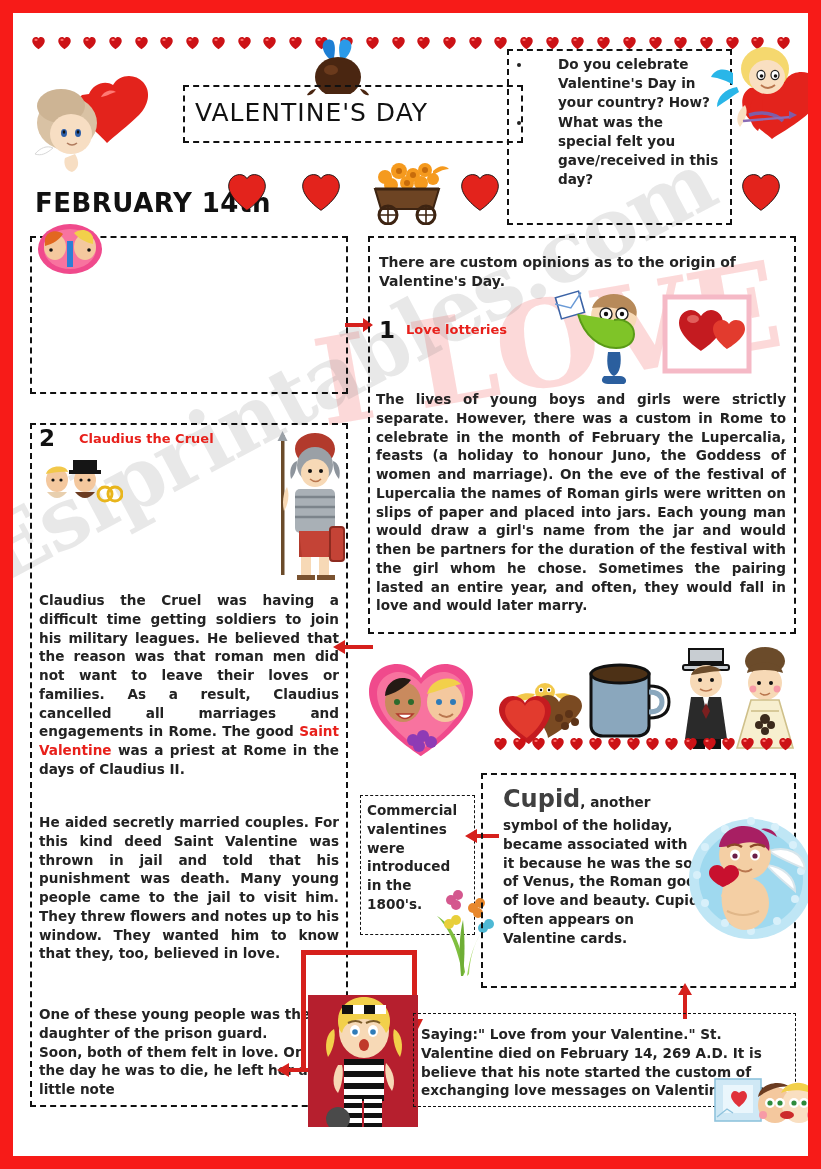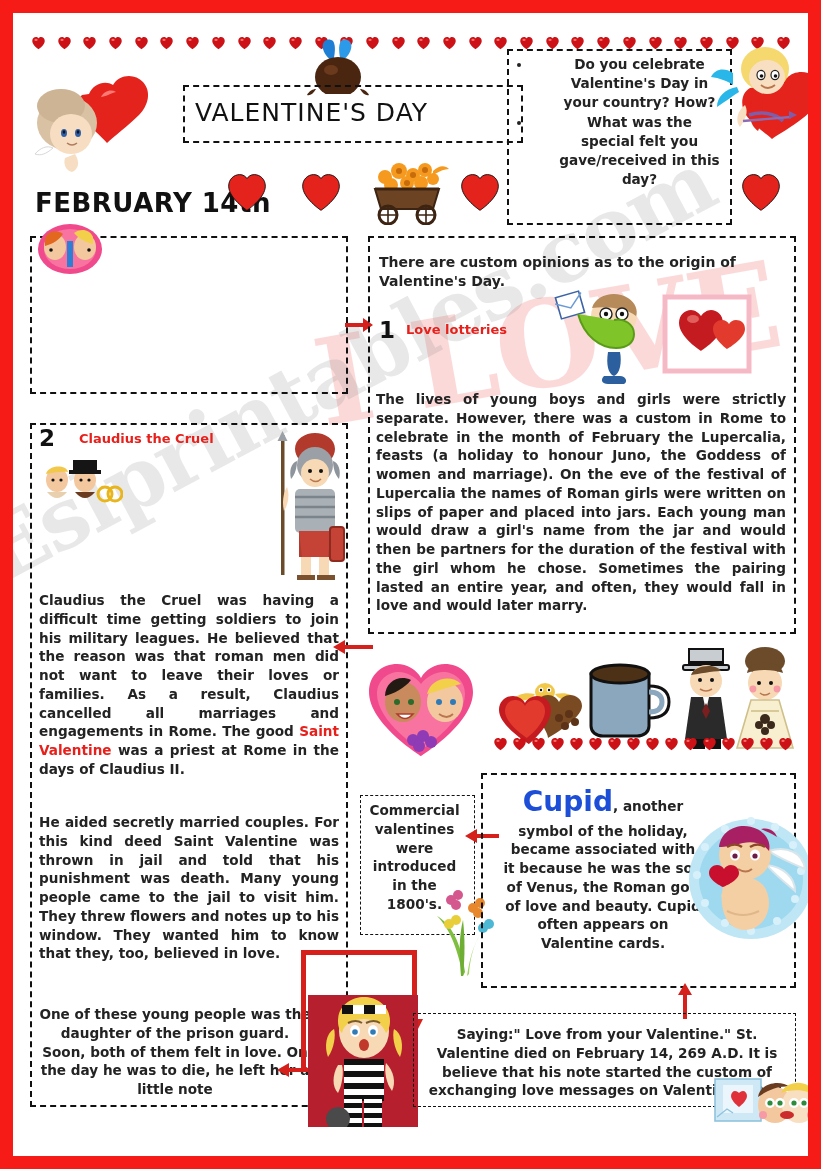--- a/index.html
+++ b/index.html
@@ -21,29 +21,29 @@
   .hrt{position:relative;display:inline-block;}
   .hrt svg{display:block;}
 
   
   .dbox{position:absolute;box-sizing:border-box;border:2px dashed #111;background:transparent;}
   .dbox.thin{border-width:1.6px;}
 
   
   .txt{font-family:"DejaVu Sans",sans-serif;color:#232323;font-weight:bold;line-height:1.38;}
   .t14{font-size:14px;}
-  .t135{font-size:13.6px;text-align:center;}
+  .t135{font-size:13.6px;}
 
   .title{position:absolute;font-family:"DejaVu Sans",sans-serif;font-size:25px;letter-spacing:1px;color:#111;font-weight:400;}
   .subtitle{position:absolute;font-family:"DejaVu Sans",sans-serif;font-size:26px;color:#111;font-weight:bold;letter-spacing:.5px;}
 
   .num{font-family:"DejaVu Sans",sans-serif;font-size:23px;font-weight:bold;color:#111;}
   .redhd{color:#e8201b;font-weight:bold;font-size:13px;font-family:"DejaVu Sans",sans-serif;}
   .redword{color:#e8201b;font-weight:bold;}
-  .cupidhd{color:#1d4ed8;font-weight:bold;font-size:28px;font-family:"DejaVu Sans",sans-serif;}
+  .cupidhd{color:#404040;font-weight:bold;font-size:24px;font-family:"DejaVu Sans",sans-serif;}
 
   ul.qs{margin:0;padding-left:16px;list-style:disc;}
   ul.qs li{margin:0 0 2px 0;padding-left:26px;}
 
   
   .arrow{position:absolute;pointer-events:none;}
 
   
   .conn{position:absolute;background:#d6201c;}
 

